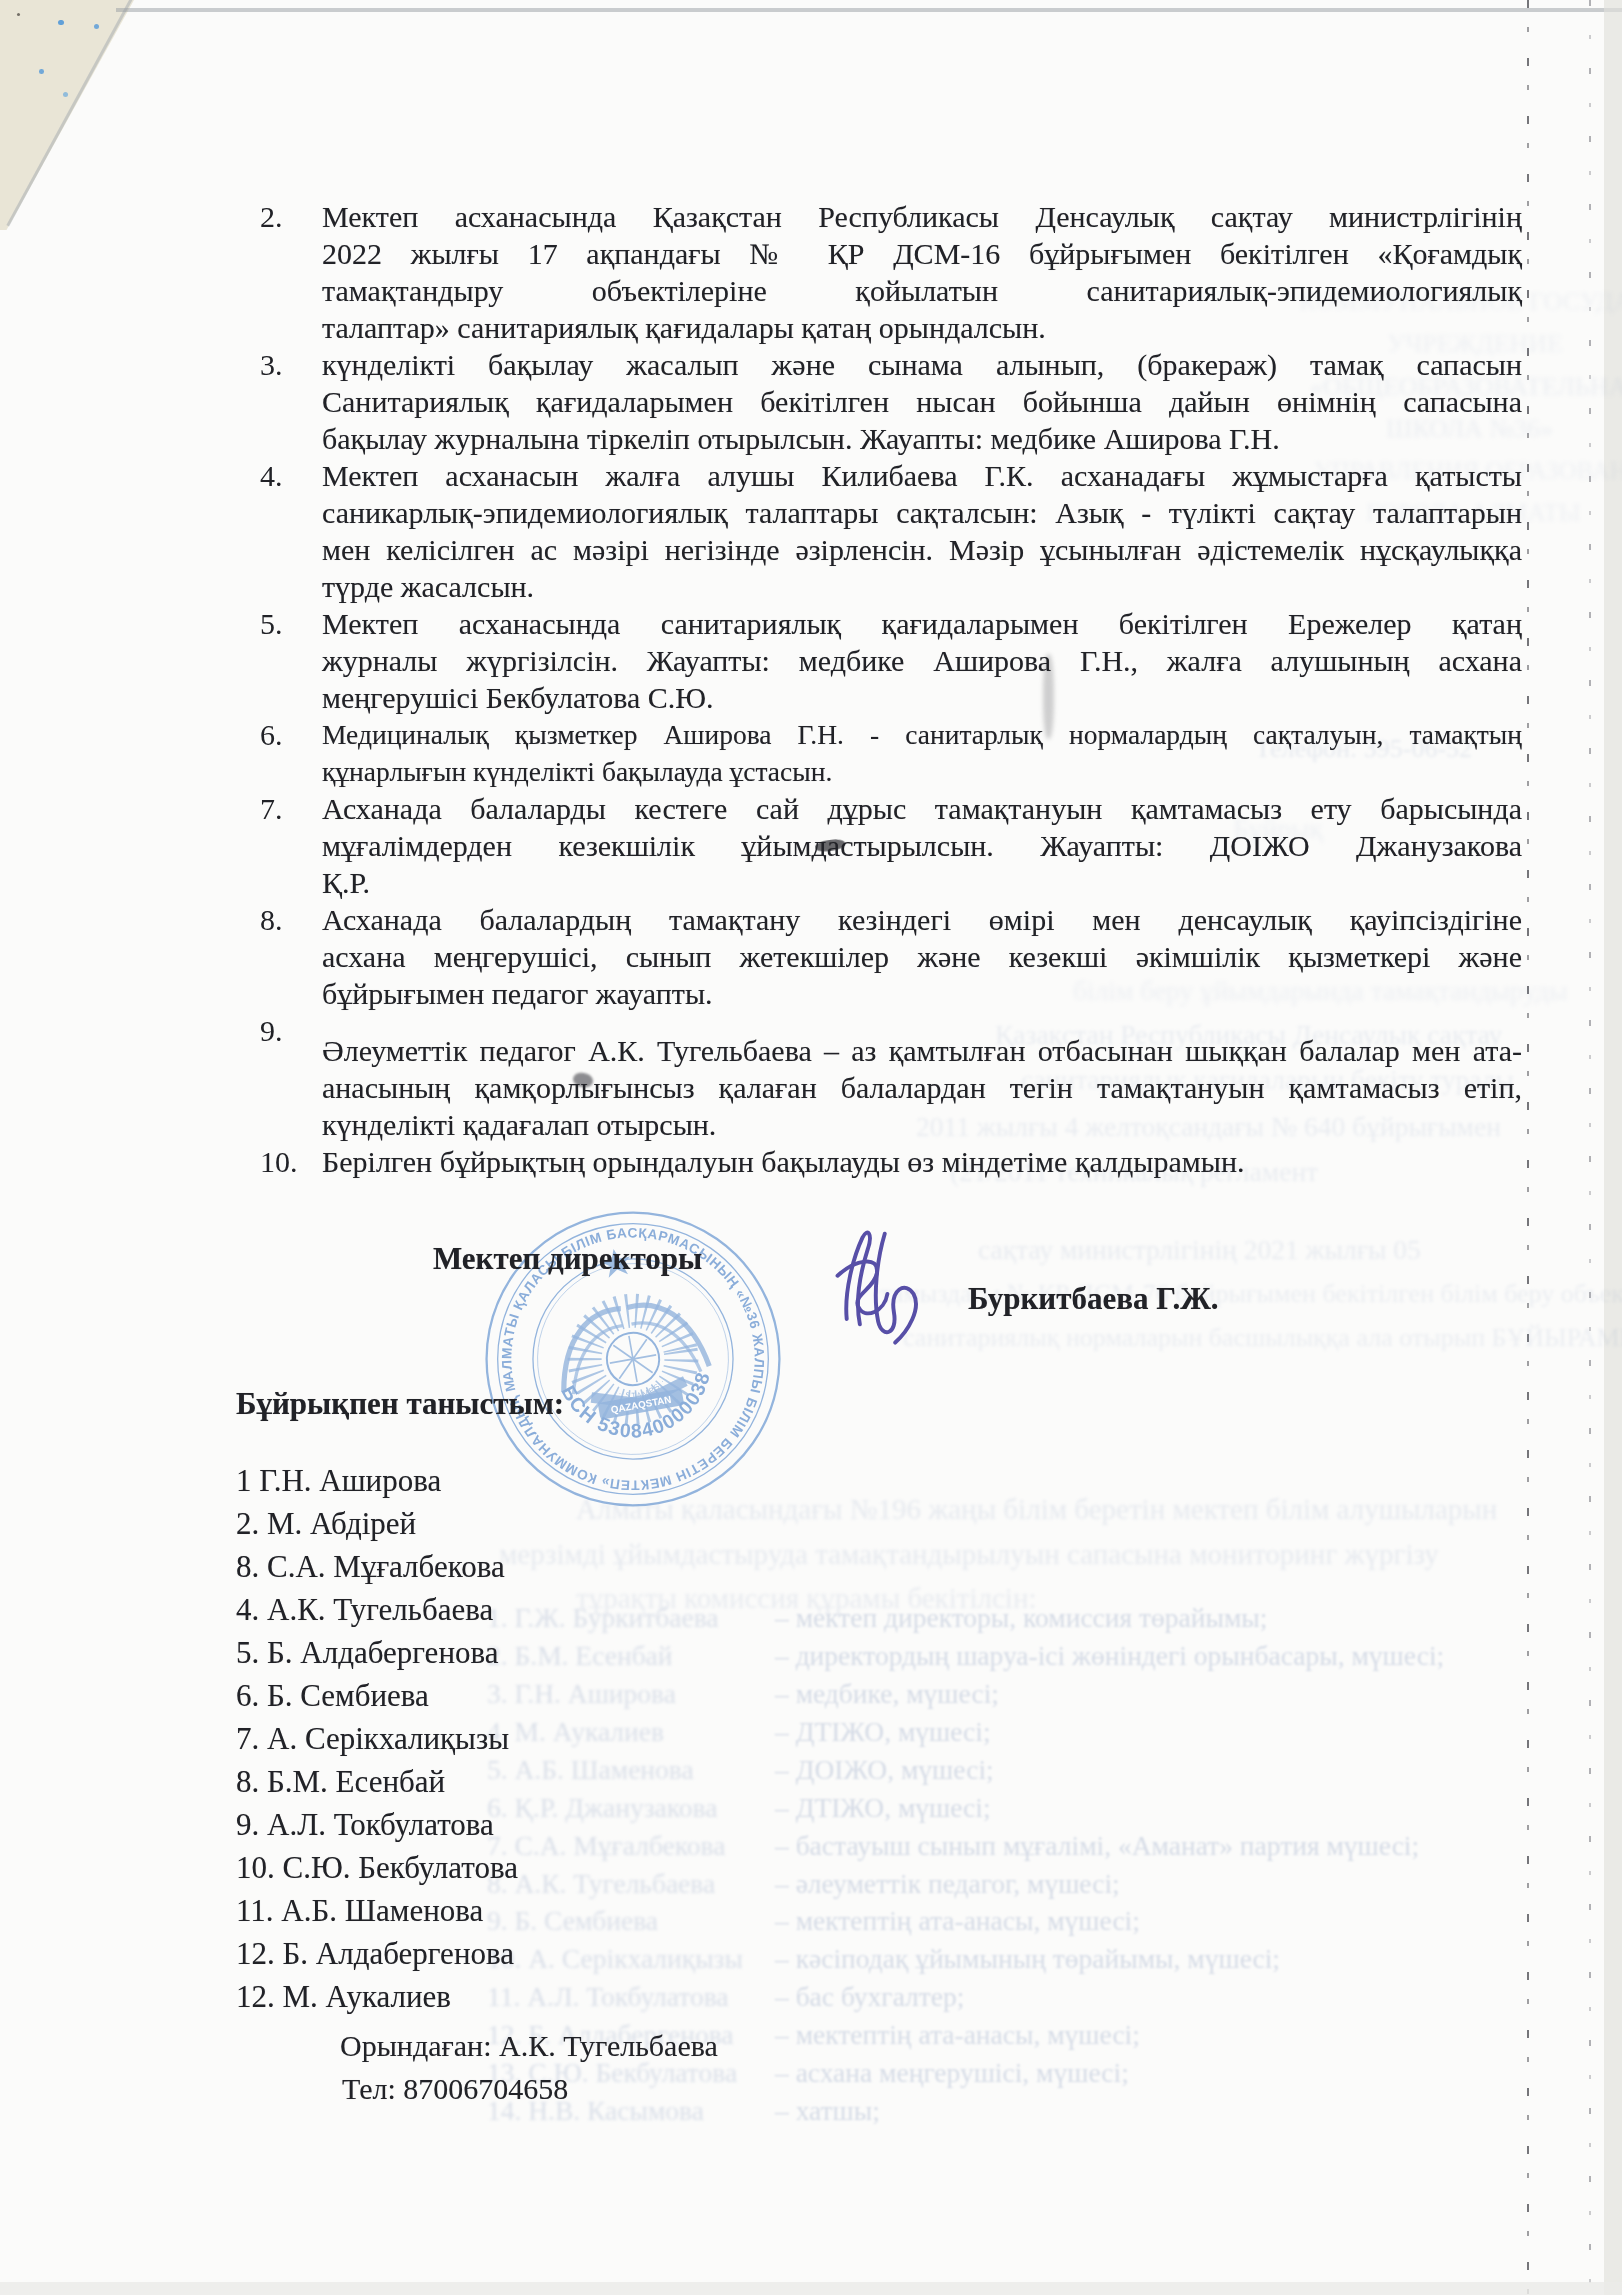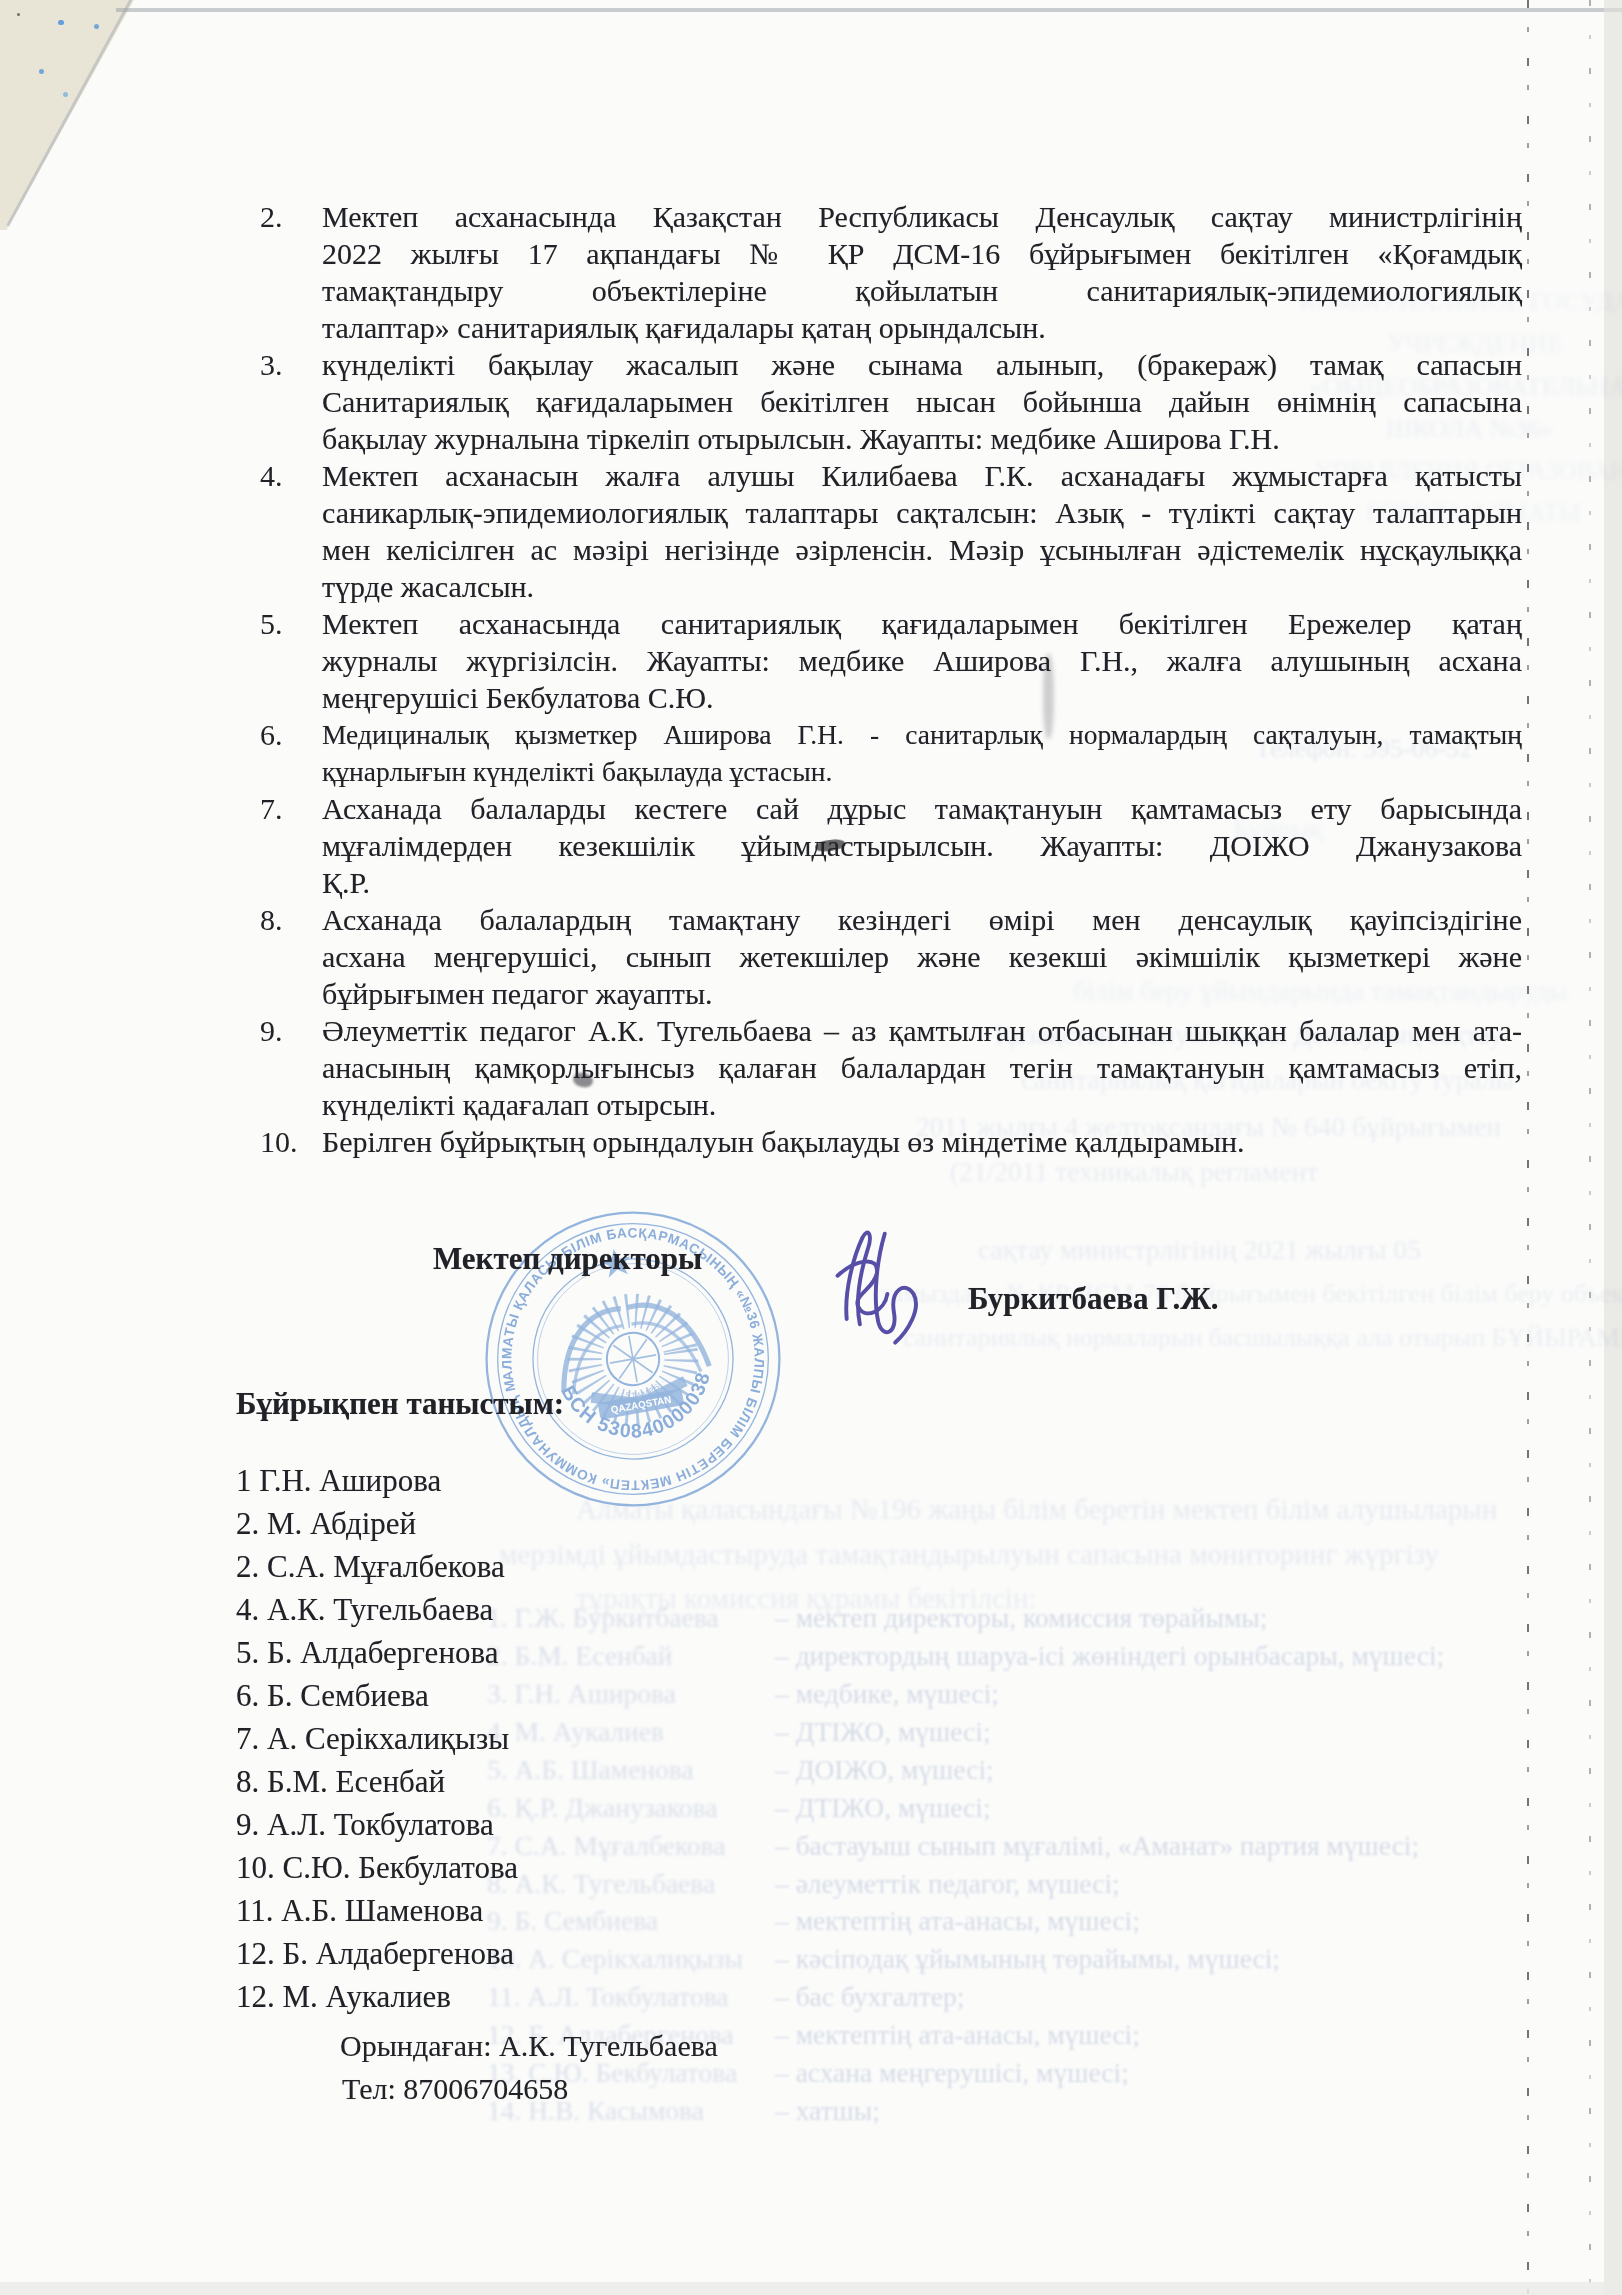--- a/index.html
+++ b/index.html
@@ -171,21 +171,21 @@
         <div class="inum">8.</div>
         <div class="ilines">
           <div class="iline jl" style="font-size: 30px;">Асханада балалардың тамақтану кезіндегі өмірі мен денсаулық қауіпсіздігіне</div>
           <div class="iline jl" style="font-size: 30px;">асхана меңгерушісі, сынып жетекшілер және кезекші әкімшілік қызметкері және</div>
           <div class="iline" style="font-size: 30px;">бұйрығымен педагог жауапты.</div>
         </div>
       </div>
       <div class="item">
         <div class="inum">9.</div>
         <div class="ilines">
-          <div class="iline jl" style="font-size: 30px;">Әлеуметтік педагог А.К. Тугельбаева – аз қамтылған отбасынан шыққан балалар мен ата-</div>
+          <div class="iline jl" style="font-size: 30px; margin-top: 20px;">Әлеуметтік педагог А.К. Тугельбаева – аз қамтылған отбасынан шыққан балалар мен ата-</div>
           <div class="iline jl" style="font-size: 30px;">анасының қамқорлығынсыз қалаған балалардан тегін тамақтануын қамтамасыз етіп,</div>
           <div class="iline" style="font-size: 30px;">күнделікті қадағалап отырсын.</div>
         </div>
       </div>
       <div class="item">
         <div class="inum">10.</div>
         <div class="ilines">
           <div class="iline" style="font-size: 30px;">Берілген бұйрықтың орындалуын  бақылауды өз міндетіме  қалдырамын.</div>
         </div>
       </div>
@@ -237,21 +237,21 @@
       <path d="M22,88 C48,64 86,56 82,84 C78,108 44,118 54,136 C64,156 94,142 98,116"></path>
       <path d="M94,24 C82,64 76,120 84,158 C90,184 114,178 108,144 C102,108 126,96 138,116 C150,138 130,172 110,190"></path>
     </g>
   </svg>
   <div class="txt dir-name" style="left:968px;top:1281px;">Буркитбаева Г.Ж.</div>
 
   <div class="txt ack-heading" style="left:236px;top:1386px;">Бұйрықпен таныстым:</div>
   <div id="names">
       <div class="name-line">1 Г.Н. Аширова</div>
       <div class="name-line">2. М. Абдірей</div>
-      <div class="name-line">2. С.А. Мұғалбекова</div>
+      <div class="name-line">8. С.А. Мұғалбекова</div>
       <div class="name-line">4. А.К. Тугельбаева</div>
       <div class="name-line">5. Б. Алдабергенова</div>
       <div class="name-line">6. Б. Сембиева</div>
       <div class="name-line">7. А. Серікхалиқызы</div>
       <div class="name-line">8. Б.М. Есенбай</div>
       <div class="name-line">9. А.Л. Токбулатова</div>
       <div class="name-line">10. С.Ю. Бекбулатова</div>
       <div class="name-line">11.  А.Б. Шаменова</div>
       <div class="name-line">12.  Б. Алдабергенова</div>
       <div class="name-line">12. М. Аукалиев</div>

